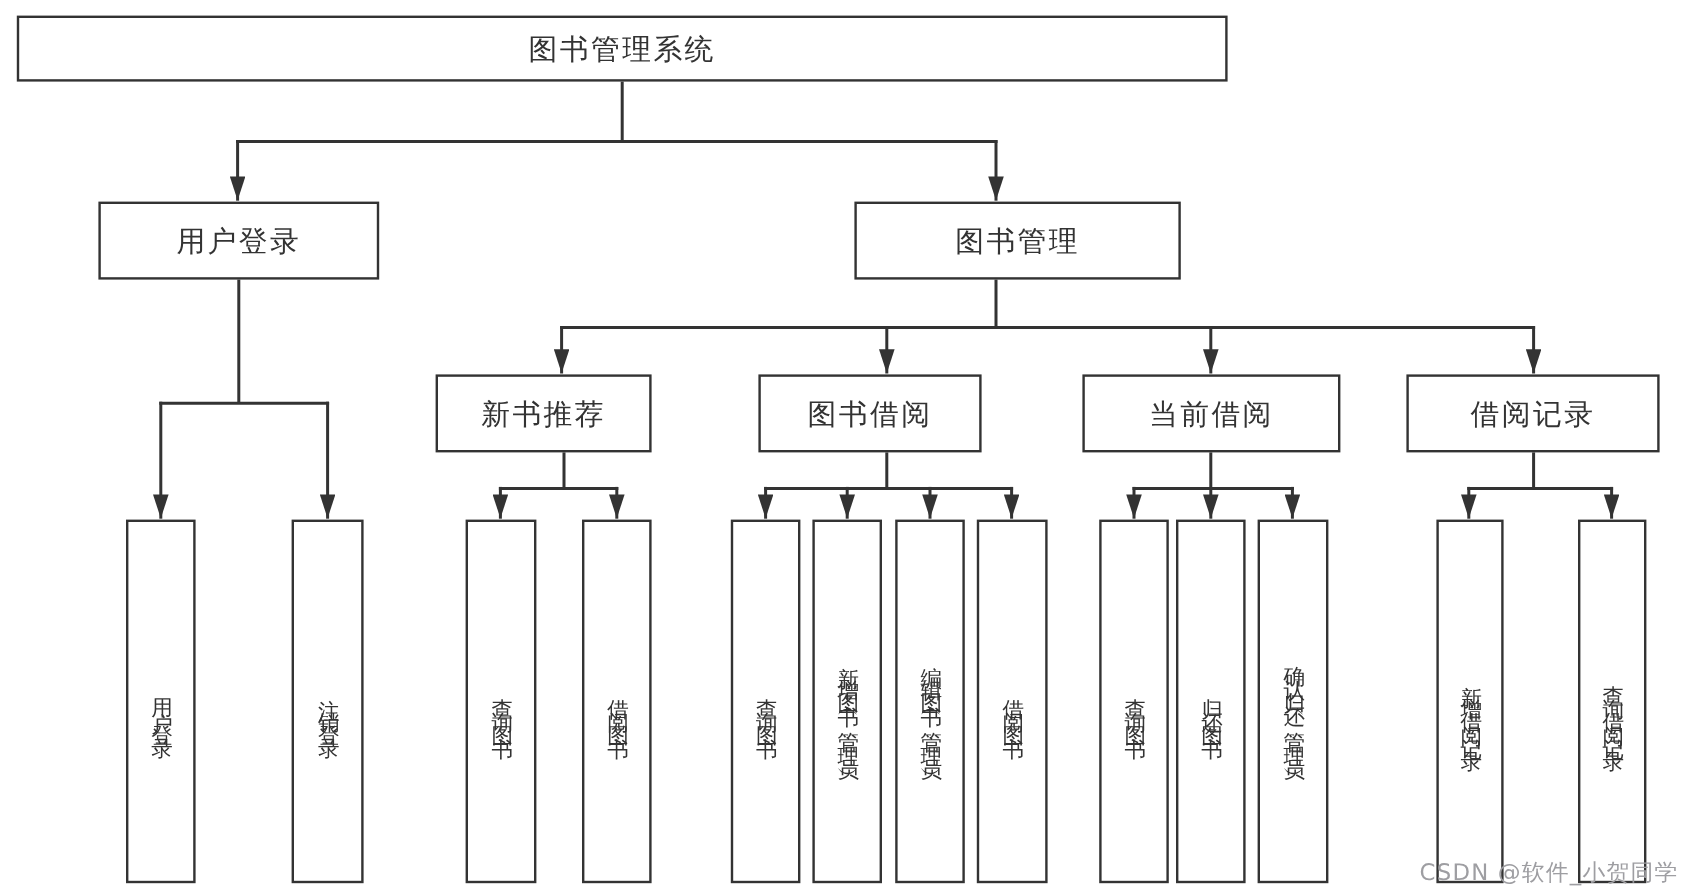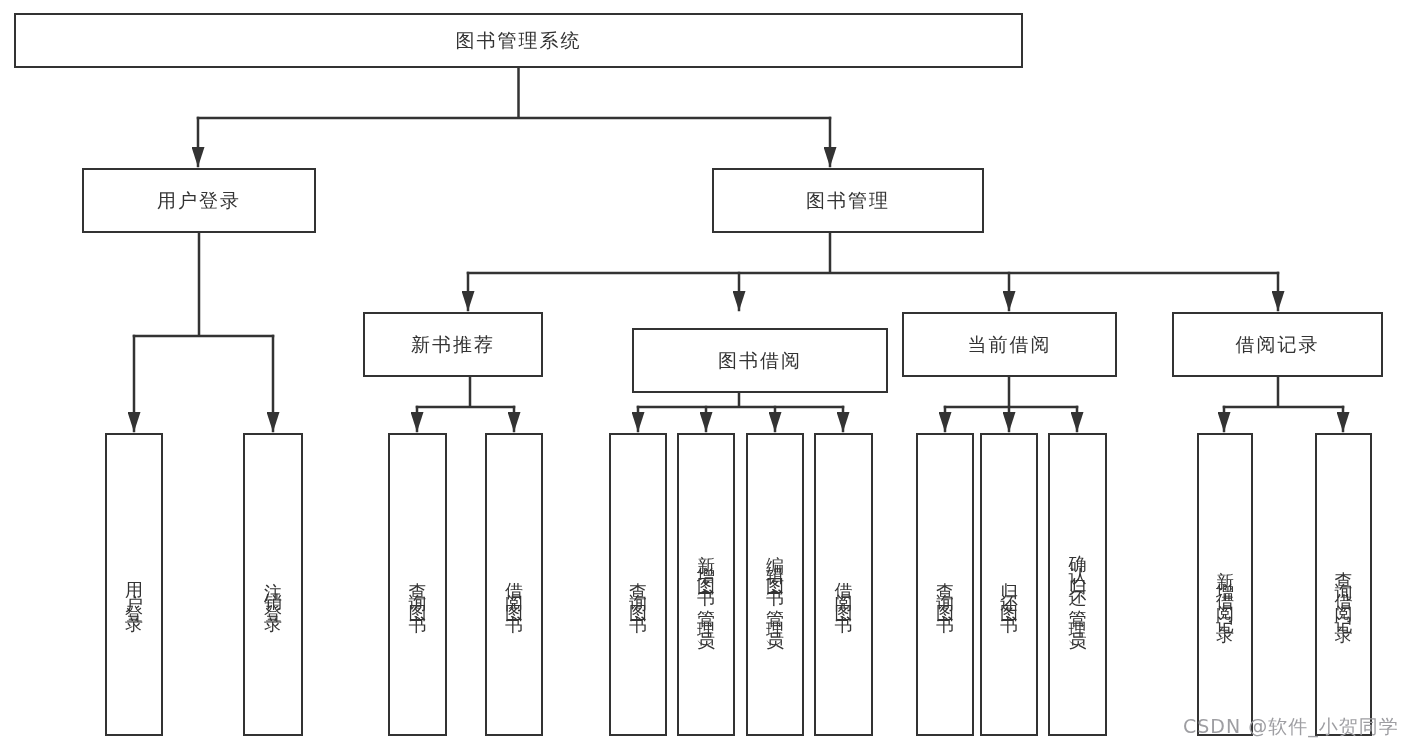--- a/index.html
+++ b/index.html
@@ -17,21 +17,21 @@
   }
   .box{
     position:absolute;
     box-sizing:border-box;
     border:2.5px solid #333333;
     background:#ffffff;
     display:flex;align-items:center;justify-content:center;
     z-index:2;
   }
   .hlabel{
-    font-size:19px;
+    font-size:24px;
     letter-spacing:2px;
     white-space:nowrap;
   }
   .vtext{
     writing-mode:vertical-rl;
     text-orientation:mixed;
     font-size:18px;
     line-height:1;
     letter-spacing:11px;
     margin-top:11px;
@@ -101,21 +101,21 @@
   <div class="box" style="left:82px;top:168px;width:234px;height:65px">
     <span class="hlabel">用户登录</span>
   </div>
   <div class="box" style="left:712px;top:168px;width:272px;height:65px">
     <span class="hlabel">图书管理</span>
   </div>
 
   <div class="box" style="left:363px;top:312px;width:180px;height:65px">
     <span class="hlabel">新书推荐</span>
   </div>
-  <div class="box" style="left:632px;top:328px;width:256px;height:65px">
+  <div class="box" style="left:632px;top:312px;width:186px;height:65px">
     <span class="hlabel">图书借阅</span>
   </div>
   <div class="box" style="left:902px;top:312px;width:215px;height:65px">
     <span class="hlabel">当前借阅</span>
   </div>
   <div class="box" style="left:1172px;top:312px;width:211px;height:65px">
     <span class="hlabel">借阅记录</span>
   </div>
 
   <div class="box" style="left:105px;top:433px;width:58px;height:303px">

